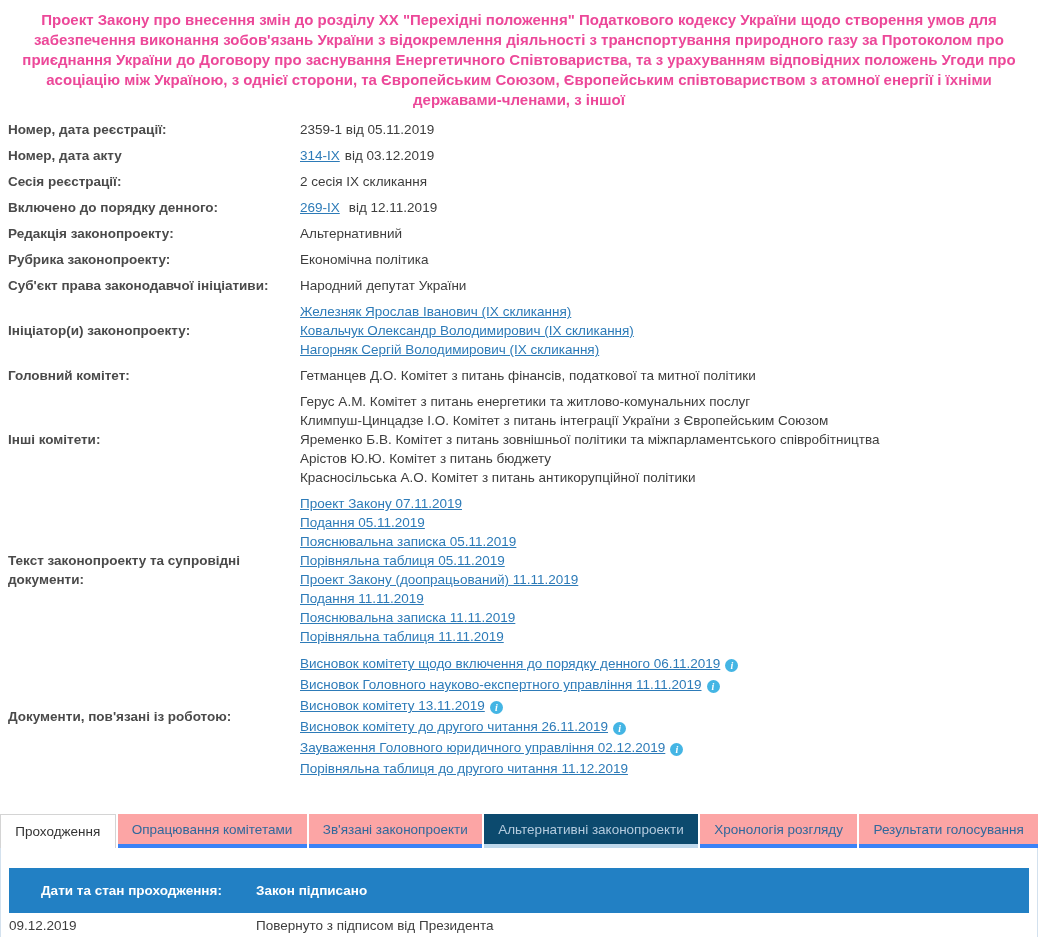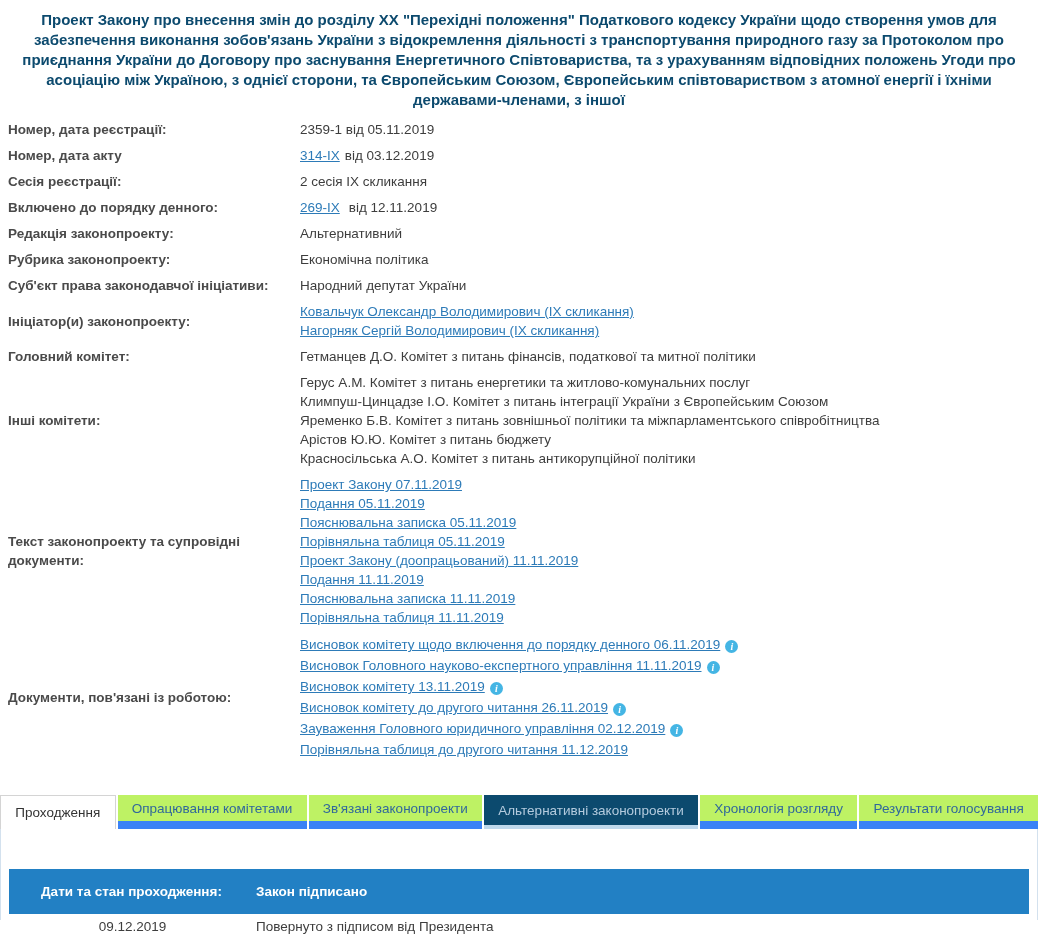--- a/index.html
+++ b/index.html
@@ -8,21 +8,21 @@
     width: 1038px; height: 937px; overflow: hidden;
     background: #ffffff;
     font-family: "Liberation Sans", sans-serif;
     color: #3d3d3d;
   }
   .content { padding: 8px 8px 0 8px; }
 
   
   .title {
     font-size: 15px; font-weight: bold; text-align: center;
-    line-height: 20px; margin: 2px 6px 10px 6px; color: #0c4a6e;
+    line-height: 20px; margin: 2px 6px 10px 6px; color: #ec4899;
   }
 
   
   .frow { display: flex; margin-bottom: 7px; font-size: 13.5px; line-height: 19px; align-items: center; }
   .flabel { flex: 0 0 292px; font-weight: bold; color: #4a4a4a; padding-right: 12px; }
   .fvalue { flex: 1; color: #3d3d3d; }
   .vline { line-height: 19px; }
   .doc-line { line-height: 21px; }
   a.lnk { color: #2d7bb8; text-decoration: underline; cursor: pointer; }
   .suffix { margin-left: 5px; }
@@ -35,46 +35,46 @@
     margin-left: 5px; vertical-align: -1px; cursor: pointer;
     font-family: "Liberation Serif", serif;
   }
 
   
   .tabs { display: flex; margin-top: 35px; }
   .tab {
     flex: 1 1 auto; height: 34px; margin-right: 2px;
     display: flex; align-items: center; justify-content: center;
     font-size: 13.5px; white-space: nowrap; cursor: pointer;
-    background: #bef264; color: #31689b; border-bottom: 8px solid #3b82f6;
+    background: #fca5a5; color: #31689b; border-bottom: 4px solid #3b82f6;
   }
   .tab:last-child { margin-right: 0; }
   .tab.active {
     background: #ffffff; color: #333333;
     border: 1px solid #d4d4d4; border-bottom: none;
   }
   .tab.disabled {
     background: #0c4a6e; color: #b4cbde;
     border-bottom: 4px solid #bed8ec; cursor: default;
   }
 
   
   .panel {
     border-left: 1px solid #d3e1ee; border-right: 1px solid #d3e1ee;
     height: 91px; padding: 20px 8px 0 8px;
   }
 
   
   .stable { width: 100%; }
-  .thead { display: flex; background: #2280c4; color: #ffffff; font-weight: bold; font-size: 13.5px; margin-top: 20px; }
+  .thead { display: flex; background: #2280c4; color: #ffffff; font-weight: bold; font-size: 13.5px; }
   .th { padding: 15px 0; }
   .th1 { flex: 0 0 247px; padding-left: 32px; }
   .th2 { flex: 1; }
   .trow { display: flex; font-size: 13.5px; background: #ffffff; }
-  .td1 { flex: 0 0 247px; text-align: center; padding: 5px 0 4px 0; }
+  .td1 { flex: 0 0 247px; text-align: left; padding: 5px 0 4px 0; }
   .td2 { flex: 1; padding: 5px 0 4px 0; }
 </style>
 </head>
 <body>
 
 <div class="content">
 
   <div class="title">Проект Закону про внесення змін до розділу XX "Перехідні положення" Податкового кодексу України щодо створення умов для забезпечення виконання зобов'язань України з відокремлення діяльності з транспортування природного газу за Протоколом про приєднання України до Договору про заснування Енергетичного Співтовариства, та з урахуванням відповідних положень Угоди про асоціацію між Україною, з однієї сторони, та Європейським Союзом, Європейським співтовариством з атомної енергії і їхніми державами-членами, з іншої</div>
 
   <div>
@@ -110,20 +110,21 @@
     </div>
 
     <div class="frow">
       <div class="flabel">Суб'єкт права законодавчої ініціативи:</div>
       <div class="fvalue">Народний депутат України</div>
     </div>
 
     <div class="frow">
       <div class="flabel">Ініціатор(и) законопроекту:</div>
       <div class="fvalue">
+        <div class="vline"><a class="lnk">Железняк Ярослав Іванович (IX скликання)</a></div>
         <div class="vline"><a class="lnk">Ковальчук Олександр Володимирович (IX скликання)</a></div>
         <div class="vline"><a class="lnk">Нагорняк Сергій Володимирович (IX скликання)</a></div>
       </div>
     </div>
 
     <div class="frow">
       <div class="flabel">Головний комітет:</div>
       <div class="fvalue">Гетманцев Д.О. Комітет з питань фінансів, податкової та митної політики</div>
     </div>
 

